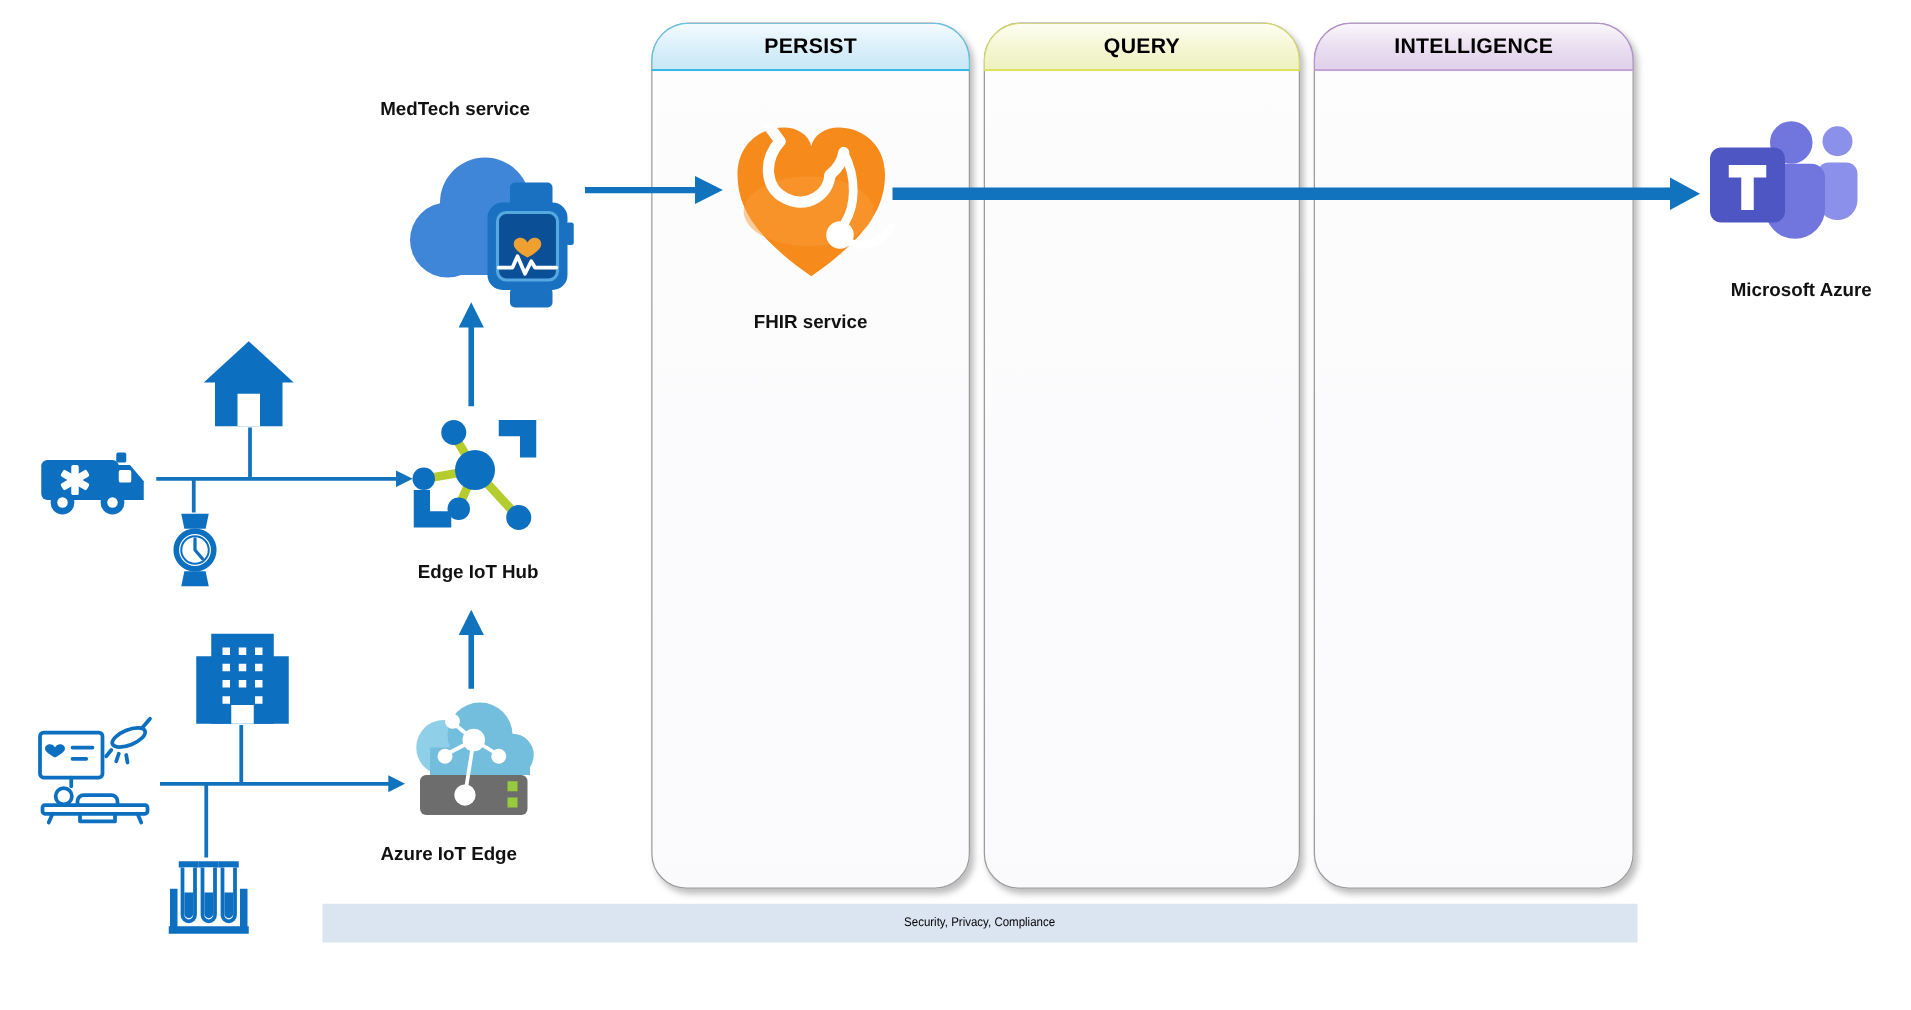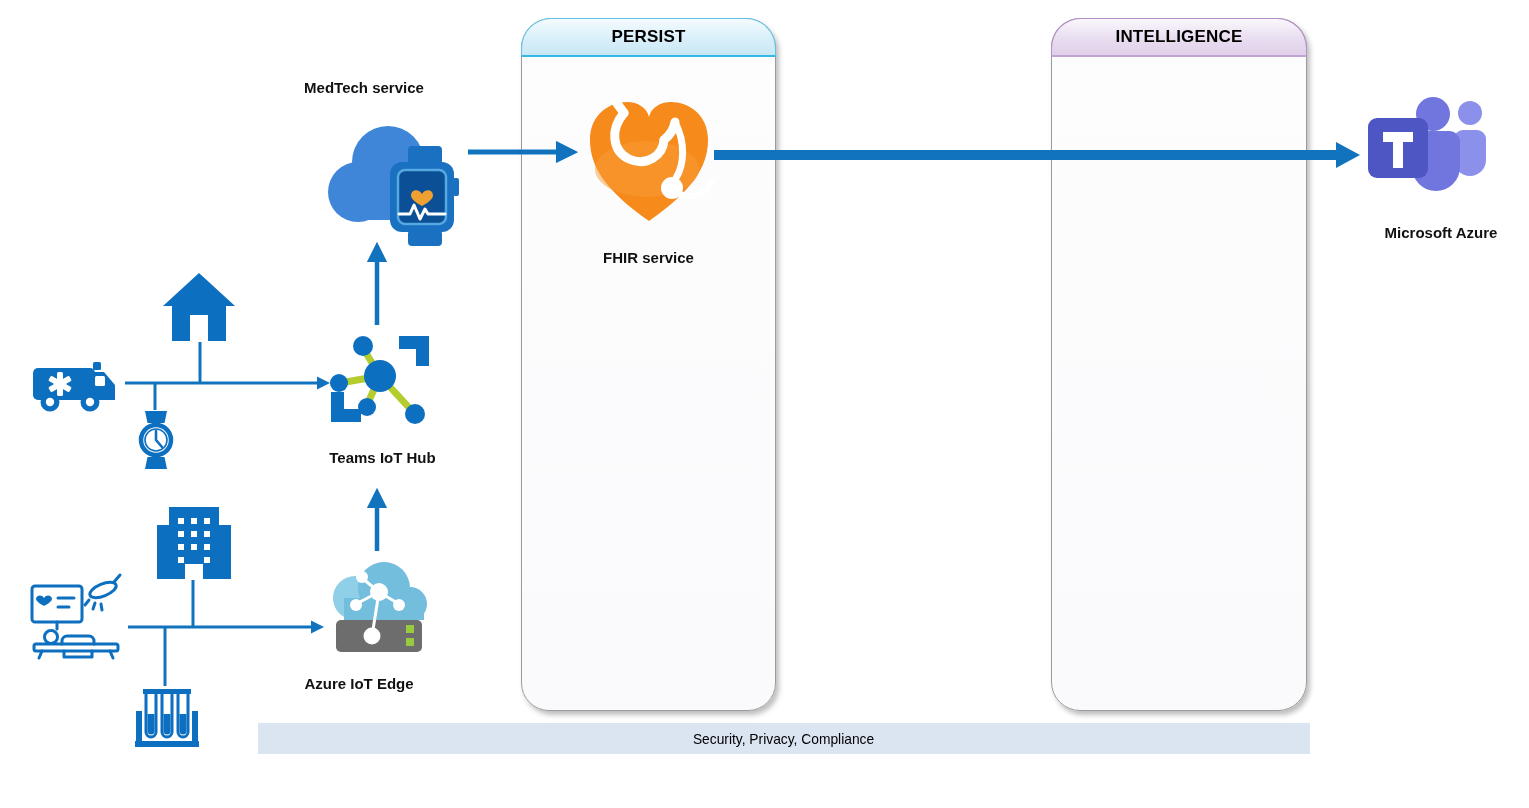--- a/index.html
+++ b/index.html
@@ -32,38 +32,43 @@
   .node-label {
     position: absolute; text-align: center;
     font-weight: 700; font-size: 15px; color: #111;
   }
   .icon { position: absolute; }
 
   .bar {
     position: absolute; left: 258px; width: 1052px; height: 31px;
     background: #dbe4f1;
     display: flex; align-items: center; justify-content: center;
-    font-size: 15px; color: #000;
+    font-size: 10px; color: #000;
   }
   .bar span { display: inline-block; transform: scaleX(0.92); }
 
   svg { display: block; overflow: visible; }
   #connectors { position: absolute; left: 0; top: 0; pointer-events: none; }
 </style>
 </head>
 <body>
 
 <div id="canvas">
 
   <div class="panel" style="left:521px; width:255px;">
     <div class="panel-header hdr-persist">
       <span>PERSIST</span>
     </div>
   </div>
-  <div class="panel" style="left:1051px; width:256px;border-radius:29px;">
+  <div class="panel" style="left:787px; width:253px;">
+    <div class="panel-header hdr-query">
+      <span>QUERY</span>
+    </div>
+  </div>
+  <div class="panel" style="left:1051px; width:256px;">
     <div class="panel-header hdr-intel">
       <span>INTELLIGENCE</span>
     </div>
   </div>
 
   <svg id="connectors" width="1529" height="808" viewBox="0 0 1529 808">
     <defs>
       <marker id="arw" viewBox="0 0 10 10" refX="1" refY="5" markerWidth="4.5" markerHeight="4.5" orient="auto" markerUnits="strokeWidth">
         <path d="M0,0 L10,5 L0,10 z" fill="#1173bd"></path>
       </marker>
@@ -188,21 +193,21 @@
   <svg class="icon" style="left:327px; top:332px;" width="110" height="97" viewBox="0 0 110 97">
     <path d="M72,4 h30 v30 h-13 v-17 h-17 z" fill="#0d6fc0"></path>
     <path d="M4,60 v30 h30 v-13 h-17 v-17 z" fill="#0d6fc0"></path>
     <path d="M53,44 L36,16 M53,44 L13,51 M53,44 L40,73 M53,44 L86,80" stroke="#b5cc2e" stroke-width="7" fill="none"></path>
     <circle cx="53" cy="44" r="16" fill="#0d6fc0"></circle>
     <circle cx="36" cy="14" r="10" fill="#0d6fc0"></circle>
     <circle cx="12" cy="51" r="9" fill="#0d6fc0"></circle>
     <circle cx="40" cy="75" r="9" fill="#0d6fc0"></circle>
     <circle cx="88" cy="82" r="10" fill="#0d6fc0"></circle>
   </svg>
-  <div class="node-label" style="left:257px; width:251px; top:449px;">Teams IoT Hub</div>
+  <div class="node-label" style="left:257px; width:251px; top:449px;">Edge IoT Hub</div>
 
   <svg class="icon" style="left:322px; top:560px;" width="115" height="98" viewBox="0 0 115 98">
     <g fill="#74bedd">
       <circle cx="33" cy="38" r="22" fill="#8fd0e8"></circle>
       <circle cx="62" cy="28" r="26"></circle>
       <circle cx="88" cy="44" r="17"></circle>
       <rect x="22" y="38" width="80" height="22"></rect>
     </g>
     <rect x="14" y="60" width="86" height="32" rx="5" fill="#6d6d6d"></rect>
     <rect x="84" y="65" width="8" height="8" fill="#97ca3e"></rect>

